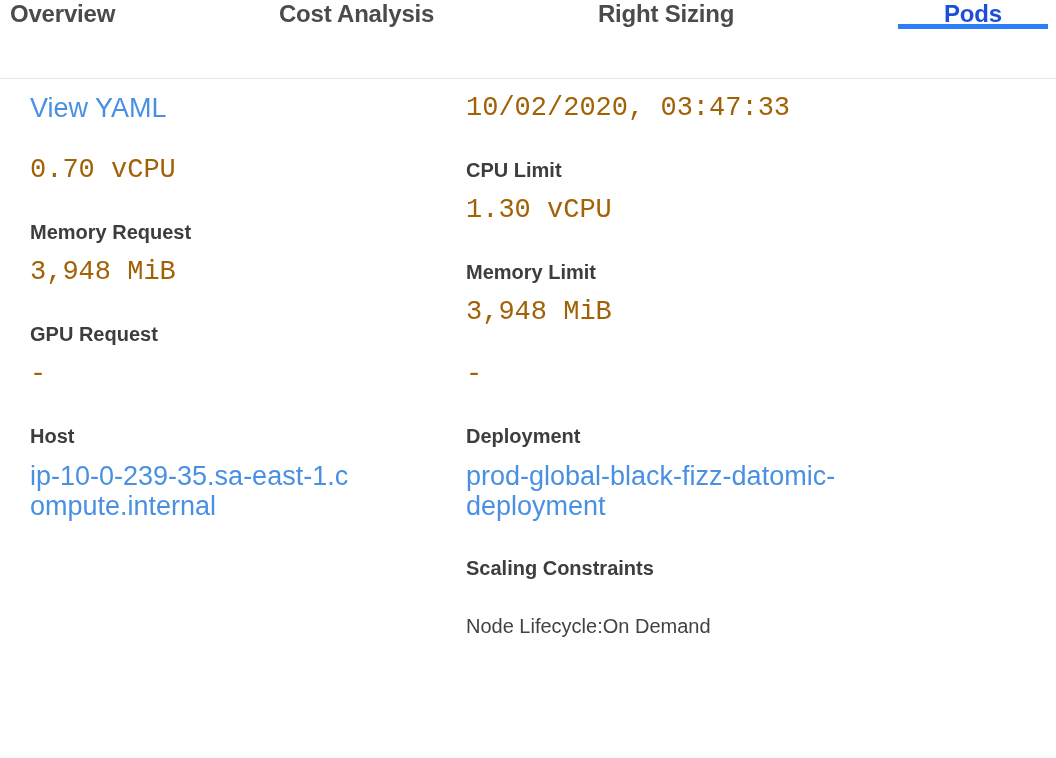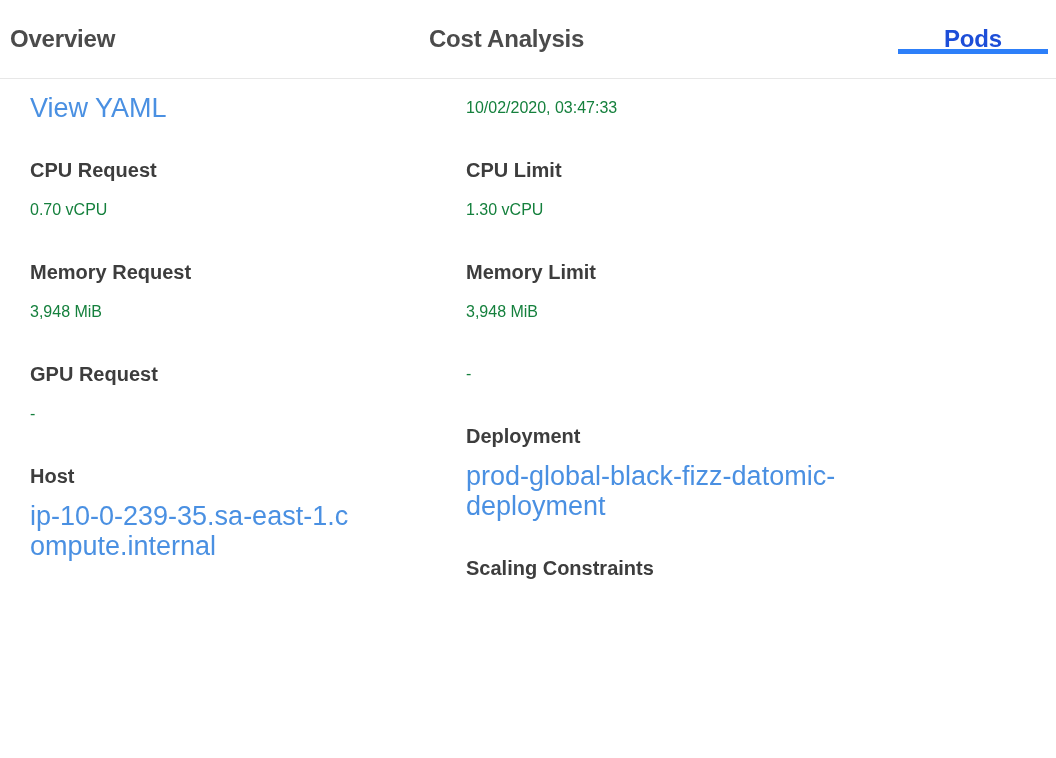--- a/index.html
+++ b/index.html
@@ -9,21 +9,21 @@
     background: #ffffff;
     font-family: "Liberation Sans", sans-serif;
     color: #3d3d3d;
     overflow: hidden;
   }
 
   
   .tabbar {
     display: flex;
     justify-content: space-between;
-    align-items: center;
+    align-items: flex-start;
     height: 79px;
     padding: 0 8px 0 10px;
     border-bottom: 1px solid #e7e7e7;
   }
   .tab {
     position: relative;
     display: flex;
     align-items: center;
     justify-content: center;
     font-size: 24px;
@@ -49,24 +49,25 @@
   }
   .group { margin-bottom: 32px; }
   .label {
     font-size: 20px;
     font-weight: 600;
     line-height: 30px;
     color: #3d3d3d;
     margin-bottom: 10px;
   }
   .value {
-    font-size: 16px;
+    font-size: 27px;
     font-weight: 400;
     line-height: 30px;
-    color: #15803d;
+    color: #a16207;
+    font-family: Liberation Mono, monospace;
   }
   a.link {
     display: block;
     color: #4a90e2;
     text-decoration: none;
     cursor: pointer;
     font-size: 27px;
     line-height: 30px;
   }
   .wrap-narrow { max-width: 330px; word-break: break-all; overflow-wrap: anywhere; }
@@ -80,35 +81,35 @@
     color: #424242;
     margin-bottom: 18px;
   }
 </style>
 </head>
 <body>
 
 <div class="tabbar">
   <div class="tab">Overview</div>
   <div class="tab">Cost Analysis</div>
+  <div class="tab">Right Sizing</div>
   <div class="tab active">
     <span>Pods</span>
     <span class="underline"></span>
   </div>
 </div>
 
 <div class="content">
 
   <div class="col">
     <div class="group">
       <a class="link">View YAML</a>
     </div>
 
     <div class="group">
-      <div class="label">CPU Request</div>
       <div class="value">0.70 vCPU</div>
     </div>
 
     <div class="group">
       <div class="label">Memory Request</div>
       <div class="value">3,948 MiB</div>
     </div>
 
     <div class="group">
       <div class="label">GPU Request</div>
@@ -140,16 +141,17 @@
       <div class="value">-</div>
     </div>
 
     <div class="group">
       <div class="label">Deployment</div>
       <a class="link wrap-wide">prod-global-black-fizz-datomic-deployment</a>
     </div>
 
     <div class="group">
       <div class="label sc-label">Scaling Constraints</div>
+      <div class="sc-item">Node Lifecycle:On Demand</div>
     </div>
   </div>
 
 </div>
 
 </body></html>

